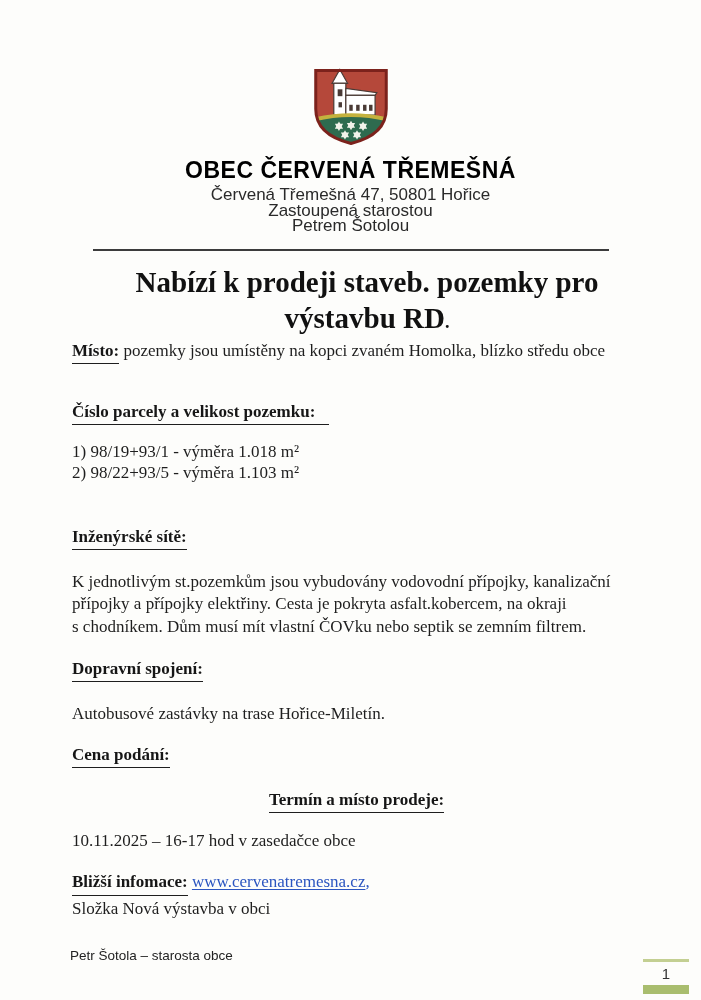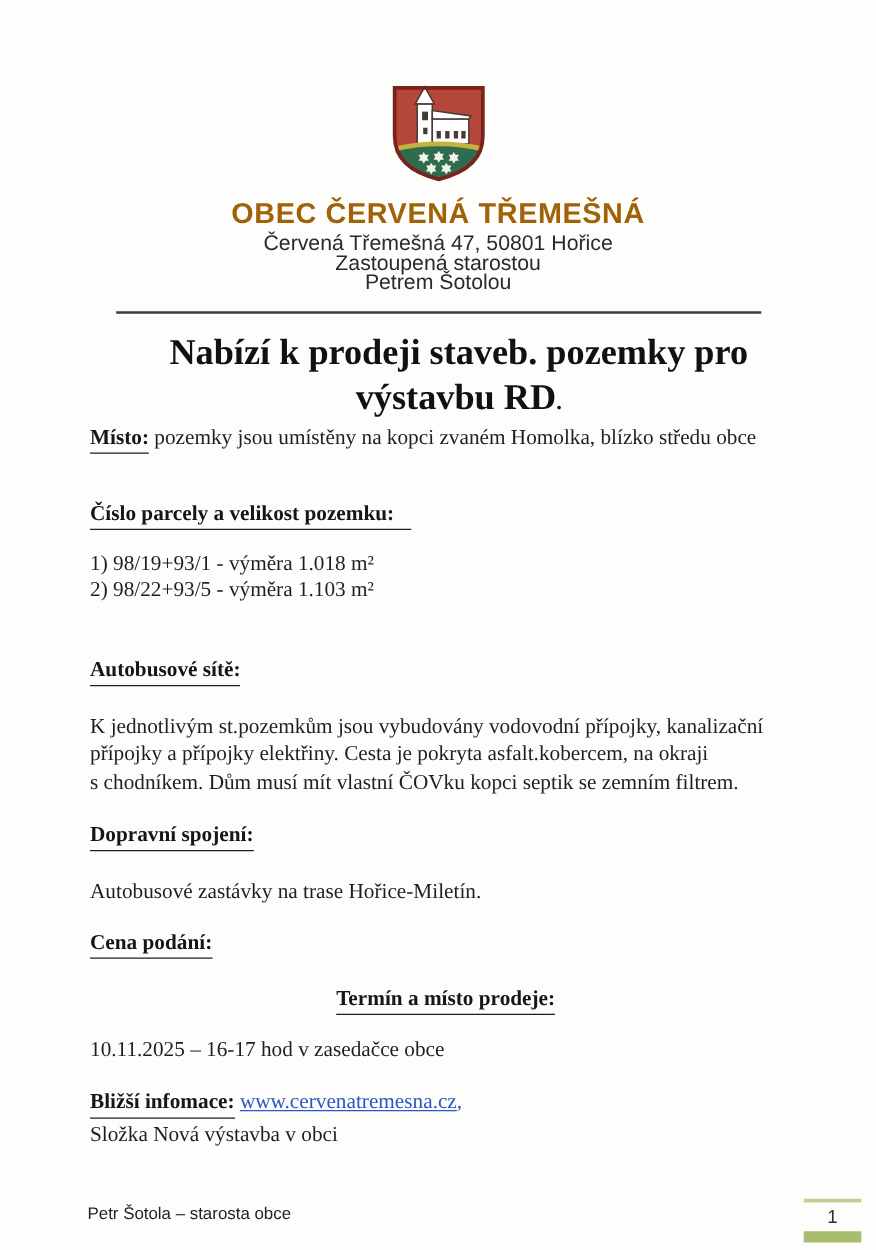--- a/index.html
+++ b/index.html
@@ -20,21 +20,21 @@
     padding-top:66px;
     display:flex;justify-content:center;
   }
   .org-header{
     text-align:center;
     font-family:"Liberation Sans", sans-serif;
     margin-top:10px;
   }
   .org-name{
     font-size:23px;font-weight:bold;letter-spacing:.5px;
-    color:#a16207;
+    color:#000000;
   }
   .org-sub{
     font-size:17px;line-height:16px;color:#2a2a2a;margin-top:3px;
   }
   .org-sub div{line-height:15.5px;}
   .rule{
     margin:15px auto 0 auto;
     width:516px;
     border:none;
     border-top:2px solid #3c3c3c;
@@ -84,21 +84,21 @@
     color:#2b55c0;
     text-decoration:underline;
     text-decoration-thickness:1px;
     text-underline-offset:2px;
     text-align:center;
   }
   .after-link{color:#2b55c0;}
   
   .footer-sig{
     position:absolute;
-    left:70px;bottom:22px;
+    left:70px;bottom:37px;
     font-family:"Liberation Sans", sans-serif;
     font-size:13.5px;color:#222;
   }
   .page-num{
     position:absolute;
     right:12px;bottom:6px;
     width:46px;
     text-align:center;
     font-family:"Liberation Sans", sans-serif;
   }
@@ -182,26 +182,26 @@
 
     <p class="blk mt-parcels-h">
       <span class="sec-h ext">Číslo parcely a velikost pozemku:</span>
     </p>
     <div class="mt-parcels-list">
       <div class="parcel-line">1) 98/19+93/1 - výměra 1.018 m²</div>
       <div class="parcel-line">2) 98/22+93/5 - výměra 1.103 m²</div>
     </div>
 
     <p class="blk mt-utilities-h">
-      <span class="sec-h">Autobusové sítě:</span>
+      <span class="sec-h">Inženýrské sítě:</span>
     </p>
     <div class="mt-utilities-p">
       <div class="para-line">K jednotlivým st.pozemkům jsou vybudovány vodovodní přípojky, kanalizační</div>
       <div class="para-line">přípojky a přípojky elektřiny. Cesta je pokryta asfalt.kobercem, na okraji</div>
-      <div class="para-line">s chodníkem. Dům musí mít vlastní ČOVku kopci septik se zemním filtrem.</div>
+      <div class="para-line">s chodníkem. Dům musí mít vlastní ČOVku nebo septik se zemním filtrem.</div>
     </div>
 
     <p class="blk mt-transport-h">
       <span class="sec-h">Dopravní spojení:</span>
     </p>
     <p class="blk mt-transport-p">Autobusové zastávky na trase Hořice-Miletín.</p>
 
     <p class="blk mt-price-h">
       <span class="sec-h">Cena podání:</span>
     </p>

